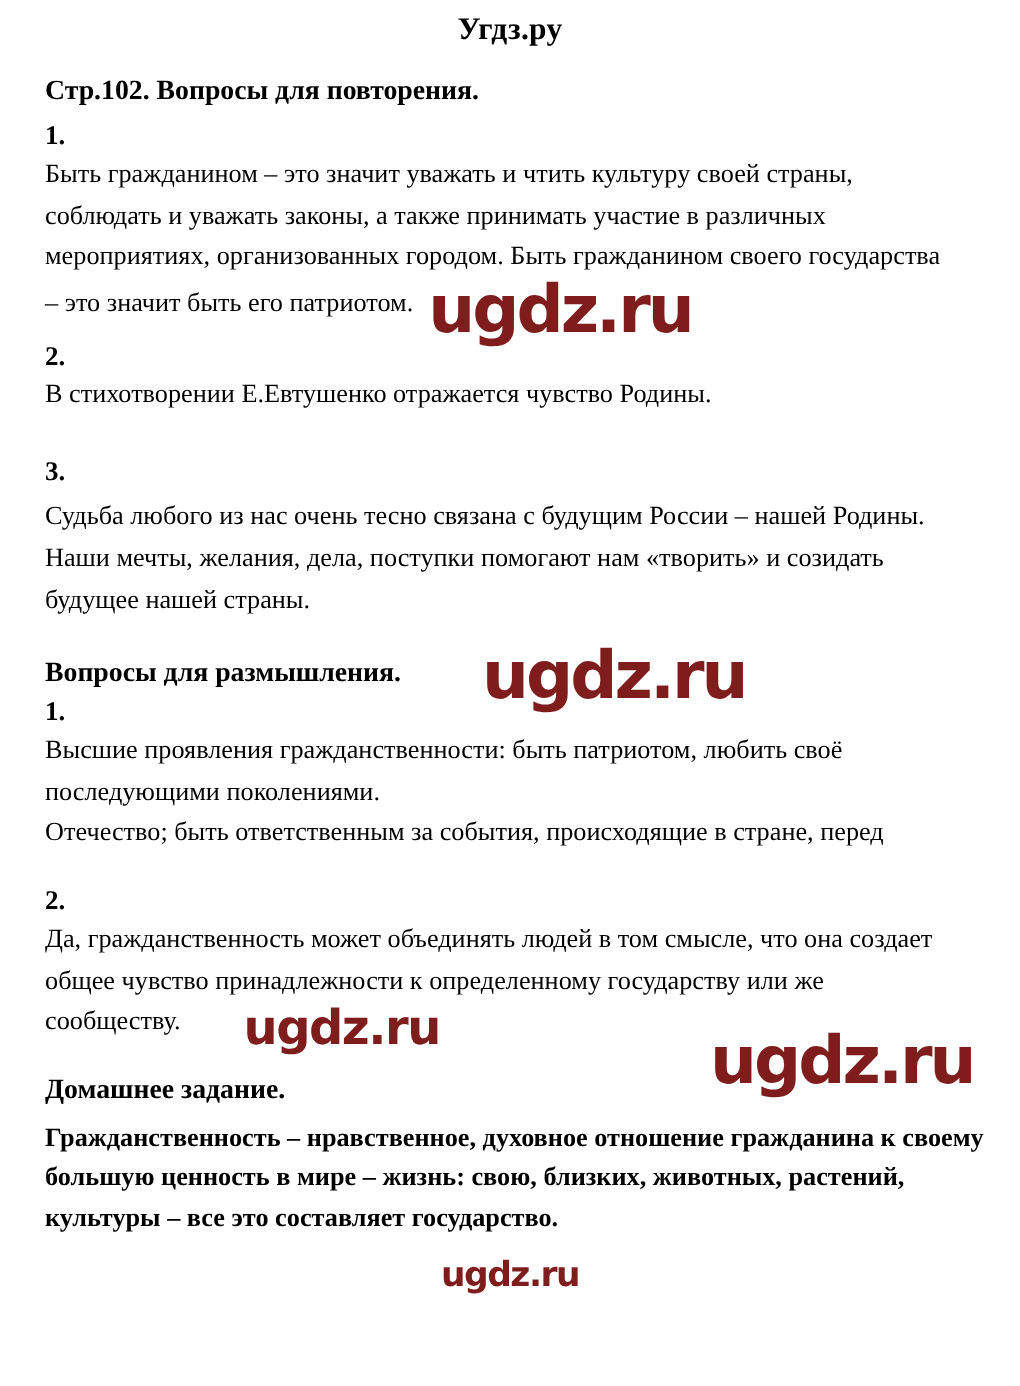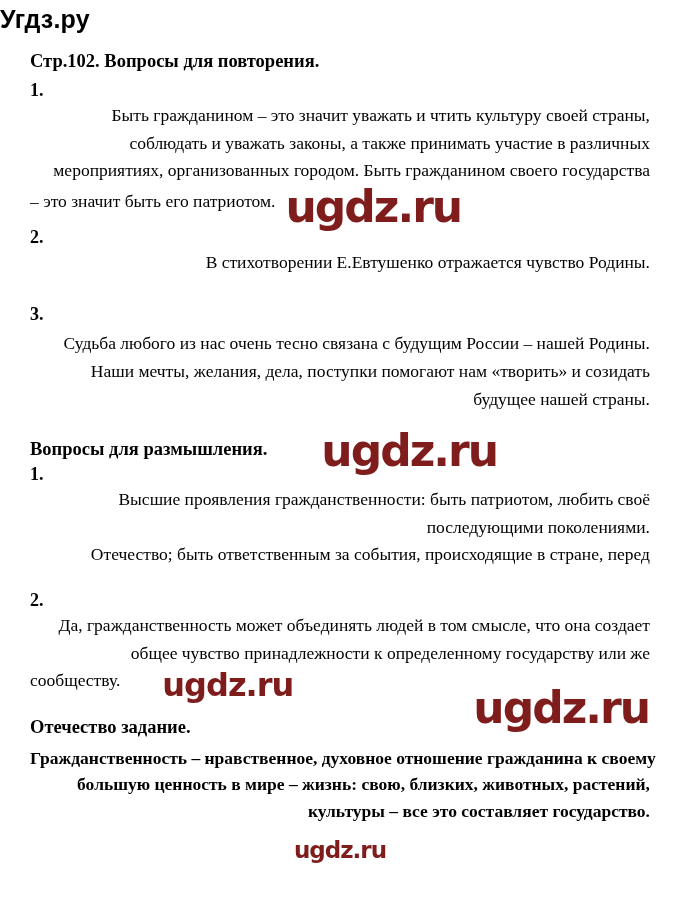--- a/index.html
+++ b/index.html
@@ -6,24 +6,24 @@
   body {
     width: 680px; height: 924px;
     font-family: "Liberation Serif", serif;
     color: #000;
     position: relative;
     overflow: hidden;
   }
   .page { position: relative; width: 680px; height: 924px; background: #fff; }
   .site-header {
     padding-top: 4px;
-    text-align: left;
-    font-family: Liberation Sans, sans-serif;
+    text-align: center;
+    font-family: Liberation Serif, serif;
     font-weight: 700;
-    font-size: 25px;
+    font-size: 21px;
     line-height: 30px;
     letter-spacing: 0.2px;
   }
   .content { padding: 0 30px; }
   .heading {
     font-weight: 700;
     font-size: 18.5px;
     line-height: 24px;
     white-space: nowrap;
   }
@@ -31,21 +31,20 @@
   .num {
     font-weight: 700;
     font-size: 18px;
     line-height: 23px;
     margin-top: 6px;
   }
   .line {
     font-size: 17.5px;
     line-height: 27.6px;
     white-space: nowrap;
-    text-align: right;
   }
   .row-flex { display: flex; align-items: flex-end; }
   .wm {
     font-family: "DejaVu Sans", sans-serif;
     font-weight: 700;
     color: #7f1d1d;
     white-space: nowrap;
   }
   .wm-xl { font-size: 44px; line-height: 44px; letter-spacing: -2px; }
   .wm-md { font-size: 32px; line-height: 34px; letter-spacing: -1px; }
@@ -119,21 +118,21 @@
     <div class="num num-2b">2.</div>
     <div class="para">
       <div class="line">Да, гражданственность может объединять людей в том смысле, что она создает</div>
       <div class="line">общее чувство принадлежности к определенному государству или же</div>
       <div class="line row-flex">
         <span>сообществу.</span>
         <span class="wm wm-md wm-after-soob">ugdz.ru</span>
       </div>
     </div>
 
-    <div class="heading heading-3">Отечество задание.</div>
+    <div class="heading heading-3">Домашнее задание.</div>
     <div class="para homework">
       <div class="line">Гражданственность – нравственное, духовное отношение гражданина к своему</div>
       <div class="line">большую ценность в мире – жизнь: свою, близких, животных, растений,</div>
       <div class="line">культуры – все это составляет государство.</div>
     </div>
 
     <div class="footer-wm">
       <span class="wm wm-sm">ugdz.ru</span>
     </div>
 

